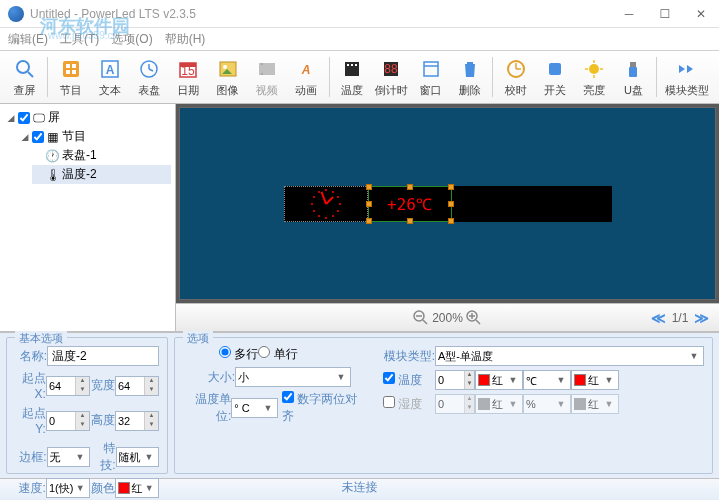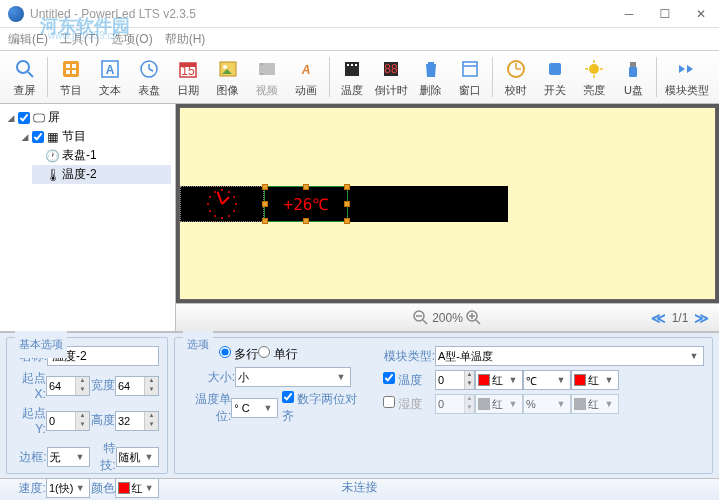--- a/index.html
+++ b/index.html
@@ -20,39 +20,39 @@
 .toolsep { width: 1px; height: 40px; background: #d0d0d0; margin: 0 2px; }
 .midrow { flex: 1; display: flex; border-bottom: 1px solid #c0c0c0; }
 .tree { width: 176px; background: #fff; border-right: 1px solid #c0c0c0; padding: 4px; }
 .tree-node { display: flex; align-items: center; gap: 2px; padding: 1px 2px; cursor: pointer; }
 .tree-node .expander { width: 10px; height: 10px; display: flex; align-items: center; justify-content: center; color: #666; font-size: 9px; }
 .tree-node input[type=checkbox] { width: 12px; height: 12px; }
 .tree-node .nicon { width: 14px; height: 12px; display: flex; align-items: center; justify-content: center; }
 .tree-node.selected { background: #e0e8f5; }
 .tree-indent { margin-left: 14px; }
 .canvas-area { flex: 1; display: flex; flex-direction: column; background: #5a5a5a; }
-.canvas-view { flex: 1; background: #fef9c3; display: flex; align-items: center; justify-content: flex-start; position: relative; margin: 3px; border: 1px solid #666; }
+.canvas-view { flex: 1; background: #0c4a6e; display: flex; align-items: center; justify-content: center; position: relative; margin: 3px; border: 1px solid #666; }
 .led-display { width: 328px; height: 36px; background: #000; display: flex; position: relative; }
 .led-seg { position: relative; display: flex; align-items: center; justify-content: center; }
 .led-seg.clock { width: 84px; border: 1px dotted #888; }
 .led-seg.temp { width: 84px; border: 1px solid #2a8a2a; position: relative; }
 .led-seg.rest { flex: 1; }
 .sel-handle { position: absolute; width: 6px; height: 6px; background: #e8a030; border: 1px solid #c07000; }
 .clock-face { width: 30px; height: 30px; position: relative; }
 .clock-dot { position: absolute; width: 2px; height: 2px; background: #ff0000; border-radius: 50%; }
 .clock-hand { position: absolute; background: #ff0000; transform-origin: bottom center; left: 50%; bottom: 50%; }
 .temp-text { color: #ff0000; font-size: 16px; font-family: monospace; }
 .canvas-bottom { height: 28px; background: linear-gradient(#fdfdfd, #eaeaea); border-top: 1px solid #c0c0c0; display: flex; align-items: center; justify-content: center; gap: 4px; position: relative; }
 .zoom-group { display: flex; align-items: center; gap: 2px; }
 .zoom-btn { width: 18px; height: 18px; cursor: pointer; color: #888; }
 .page-nav { position: absolute; right: 10px; display: flex; align-items: center; gap: 6px; color: #4a90e2; }
 .page-nav .arrow { color: #4a90e2; cursor: pointer; font-size: 14px; font-weight: bold; }
 .props { height: 146px; background: #e5eef8; border-top: 1px solid #c0c0c0; display: flex; padding: 4px 6px; gap: 6px; }
 .props-box { background: #e5eef8; border: 1px solid #b8c8dc; border-radius: 2px; padding: 4px 8px 8px 8px; position: relative; }
-.props-box .legend { position: absolute; top: -7px; left: 8px; background: #e5eef8; padding: 6px 4px; color: #5a88c0; font-size: 11px; }
+.props-box .legend { position: absolute; top: -7px; left: 8px; background: #e5eef8; padding: 0 4px; color: #5a88c0; font-size: 11px; }
 .props-left { width: 162px; }
 .props-right { flex: 1; }
 .form-row { display: flex; align-items: center; margin: 4px 0; }
 .form-label { color: #5a88c0; width: 32px; text-align: right; }
 .form-input { height: 20px; border: 1px solid #a8b8cc; background: #fff; padding: 0 4px; }
 .spinner { width: 44px; height: 20px; border: 1px solid #a8b8cc; background: #fff; display: flex; align-items: center; }
 .spinner input { border: none; width: 28px; text-align: left; padding: 0 2px; font-size: 11px; }
 .spinner .spin-btns { display: flex; flex-direction: column; width: 14px; }
 .spinner .spin-btns div { height: 9px; background: #e8e8e8; border-left: 1px solid #ccc; font-size: 6px; text-align: center; line-height: 7px; color: #666; cursor: pointer; }
 .combo { height: 20px; border: 1px solid #a8b8cc; background: #fff; display: flex; align-items: center; padding: 0 2px; position: relative; }
@@ -182,34 +182,34 @@
         <svg width="20" height="20">
           <rect x="3" y="3" width="14" height="14" fill="#2a2a2a"></rect>
           <text x="10" y="14" text-anchor="middle" fill="#f04040" font-size="9">88</text>
         </svg>
       </div>
       <div class="label">倒计时</div>
     </div>
   <div class="toolbtn">
       <div class="icon">
         <svg width="20" height="20">
+          <rect x="3" y="3" width="14" height="14" fill="none" stroke="#4a90e2" stroke-width="1.5"></rect>
+          <line x1="3" y1="7" x2="17" y2="7" stroke="#4a90e2" stroke-width="1.5"></line>
+        </svg>
+      </div>
+      <div class="label">窗口</div>
+    </div>
+  <div class="toolbtn">
+      <div class="icon">
+        <svg width="20" height="20">
           <path d="M5 5 L15 5 L14 18 L6 18 Z" fill="#4a90e2"></path>
           <rect x="7" y="3" width="6" height="2" fill="#4a90e2"></rect>
         </svg>
       </div>
       <div class="label">删除</div>
-    </div>
-  <div class="toolbtn">
-      <div class="icon">
-        <svg width="20" height="20">
-          <rect x="3" y="3" width="14" height="14" fill="none" stroke="#4a90e2" stroke-width="1.5"></rect>
-          <line x1="3" y1="7" x2="17" y2="7" stroke="#4a90e2" stroke-width="1.5"></line>
-        </svg>
-      </div>
-      <div class="label">窗口</div>
     </div>
   <div class="toolsep"></div>
   <div class="toolbtn">
       <div class="icon">
         <svg width="20" height="20">
           <circle cx="10" cy="10" r="8" fill="none" stroke="#e0a030" stroke-width="2"></circle>
           <line x1="10" y1="10" x2="10" y2="4" stroke="#e0a030" stroke-width="1.5"></line>
           <line x1="10" y1="10" x2="15" y2="10" stroke="#e0a030" stroke-width="1.5"></line>
         </svg>
       </div>

